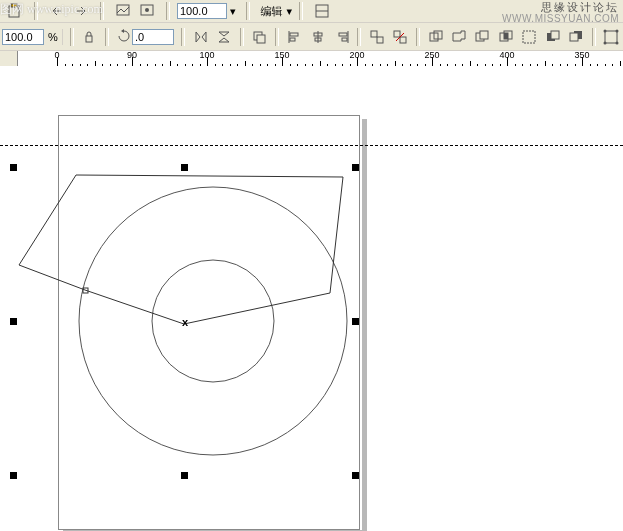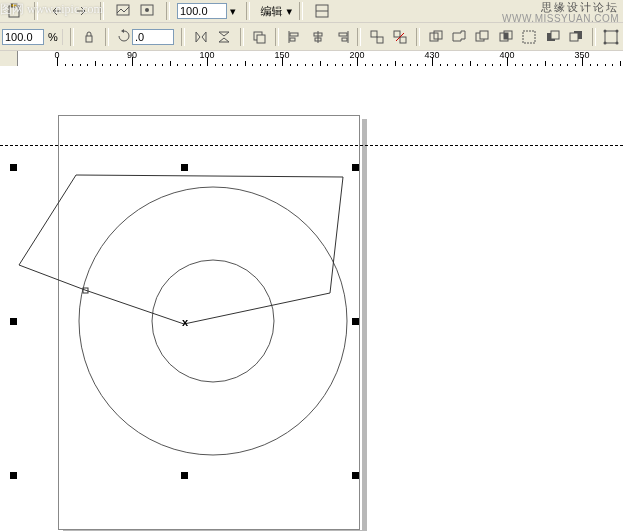--- a/index.html
+++ b/index.html
@@ -455,21 +455,21 @@
       <div class="minor" style="left: 347.5px;"></div>
       <div class="minor" style="left: 355px;"></div>
       <div class="minor" style="left: 362.5px;"></div>
       <div class="minor" style="left: 370px;"></div>
       <div class="mid" style="left: 377.5px;"></div>
       <div class="minor" style="left: 385px;"></div>
       <div class="minor" style="left: 392.5px;"></div>
       <div class="minor" style="left: 400px;"></div>
       <div class="minor" style="left: 407.5px;"></div>
       <div class="major" style="left: 415px;"></div>
-      <div class="rlbl" style="left: 415px;">430</div>
+      <div class="rlbl" style="left: 415px;">250</div>
       <div class="minor" style="left: 422.5px;"></div>
       <div class="minor" style="left: 430px;"></div>
       <div class="minor" style="left: 437.5px;"></div>
       <div class="minor" style="left: 445px;"></div>
       <div class="mid" style="left: 452.5px;"></div>
       <div class="minor" style="left: 460px;"></div>
       <div class="minor" style="left: 467.5px;"></div>
       <div class="minor" style="left: 475px;"></div>
       <div class="minor" style="left: 482.5px;"></div>
       <div class="major" style="left: 490px;"></div>

